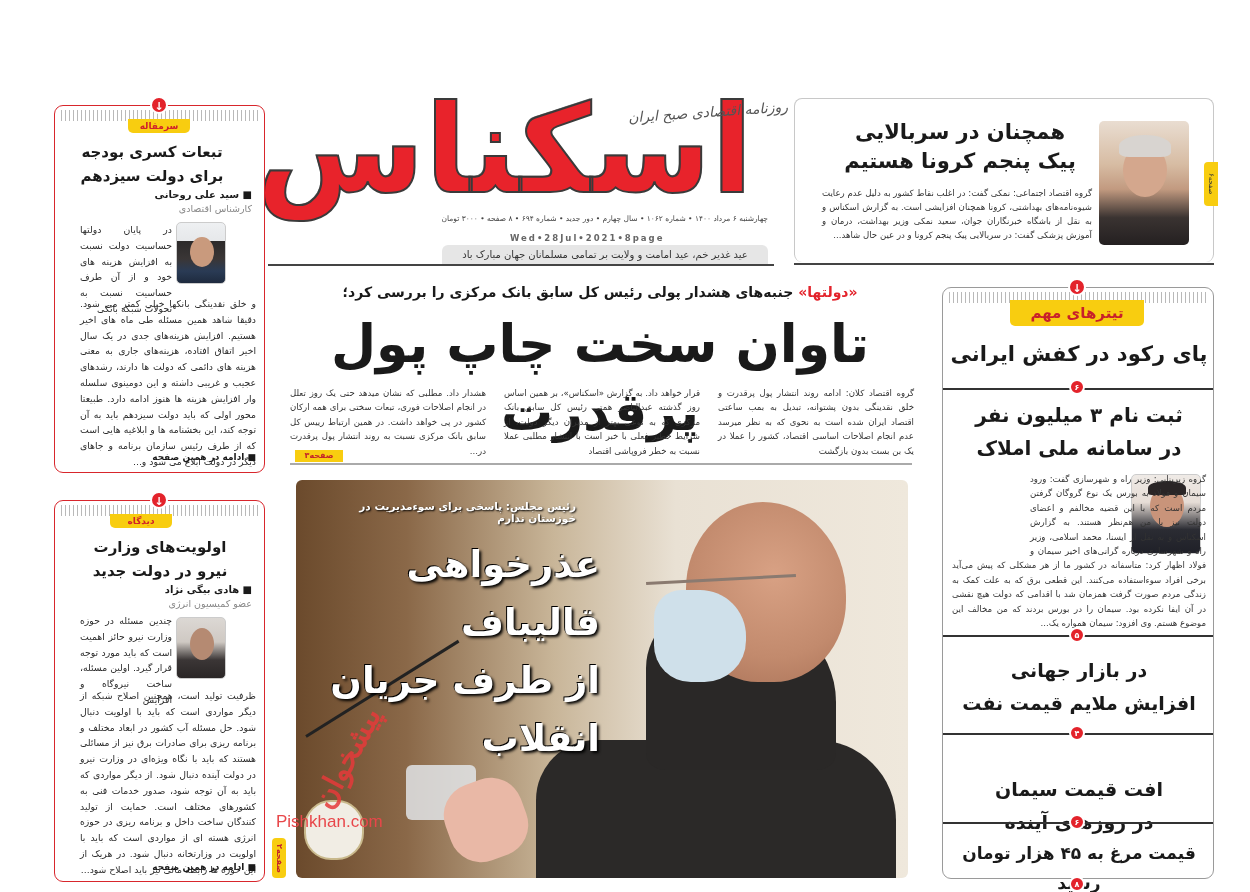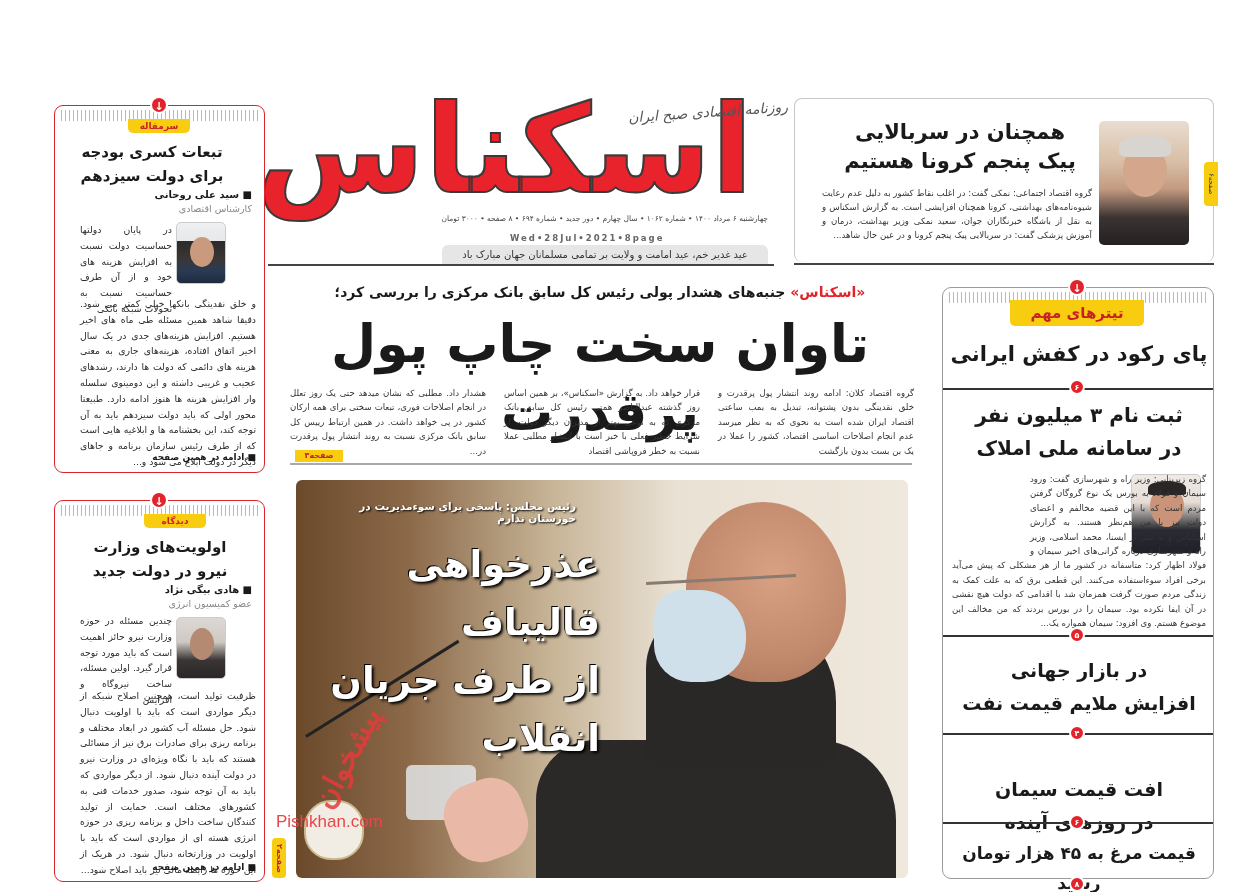--- a/index.html
+++ b/index.html
@@ -126,36 +126,36 @@
   <div style="position:absolute; left:13px; top:14px; width:24px; height:30px; border-radius:50%; background:#c99a7d;" data-name="face-shape"></div>
 </div>
 <div class="col-text" data-name="editorial-intro" style="left:80px; top:222px; width:92px;">در پایان دولتها حساسیت دولت نسبت به افزایش هزینه های خود و از آن طرف حساسیت نسبت به تحولات شبکه بانکی</div>
 <div class="col-text" data-name="editorial-body" style="left:80px; top:296px; width:176px;">و خلق نقدینگی بانکها خیلی کمتر می شود. دقیقا شاهد همین مسئله طی ماه های اخیر هستیم. افزایش هزینه‌های جدی در یک سال اخیر اتفاق افتاده، هزینه‌های جاری به معنی هزینه های دائمی که دولت ها دارند، رشدهای عجیب و غریبی داشته و این دومینوی سلسله وار افزایش هزینه ها هنوز ادامه دارد. طبیعتا محور اولی که باید دولت سیزدهم باید به آن توجه کند، این بخشنامه ها و ابلاغیه هایی است که از طرف رئیس سازمان برنامه و جاهای دیگر در دولت ابلاغ می شود و...</div>
 <div class="more" data-name="continue-link" style="left:76px; top:452px; width:180px;">■ ادامه در همین صفحه</div>
 
 <div class="panel" data-name="viewpoint-panel" style="left:54px; top:500px; width:211px; height:382px;">
   <div class="ticks" data-name="decorative-ticks"></div>
 </div>
 <div class="arrow-dot" data-name="arrow-down-icon" style="left:150px; top:491px;">↓</div>
-<div class="tag" data-name="section-tag-viewpoint" style="left:144px; top:514px; width:62px; height:14px; font-size:9px; line-height:14px;">دیدگاه</div>
+<div class="tag" data-name="section-tag-viewpoint" style="left:110px; top:514px; width:62px; height:14px; font-size:9px; line-height:14px;">دیدگاه</div>
 <div class="col-title" data-name="viewpoint-title" style="left:60px; top:535px; width:200px;">
   <div data-name="title-line">اولویت‌های وزارت</div>
   <div data-name="title-line">نیرو در دولت جدید</div>
 </div>
 <div class="author" data-name="viewpoint-author" style="left:100px; top:584px; width:152px;">■ هادی بیگی نژاد</div>
 <div class="author-role" data-name="viewpoint-author-role" style="left:100px; top:598px; width:152px;">عضو کمیسیون انرژی</div>
 <div class="photo" data-name="author-photo" style="left:176px; top:617px; width:50px; height:62px; background:linear-gradient(180deg,#dcd8d4 0%,#cfc9c3 40%,#3b3636 70%,#2a2626 100%); border:1px solid #ccc;">
   <div style="position:absolute; left:13px; top:10px; width:24px; height:32px; border-radius:50%; background:#b58a72;" data-name="face-shape"></div>
 </div>
 <div class="col-text" data-name="viewpoint-intro" style="left:80px; top:613px; width:92px;">چندین مسئله در حوزه وزارت نیرو حائز اهمیت است که باید مورد توجه قرار گیرد. اولین مسئله، ساخت نیروگاه و افزایش</div>
 <div class="col-text" data-name="viewpoint-body" style="left:80px; top:688px; width:176px;">ظرفیت تولید است، همچنین اصلاح شبکه از دیگر مواردی است که باید با اولویت دنبال شود. حل مسئله آب کشور در ابعاد مختلف و برنامه ریزی برای صادرات برق نیز از مسائلی هستند که باید با نگاه ویژه‌ای در وزارت نیرو در دولت آینده دنبال شود. از دیگر مواردی که باید به آن توجه شود، صدور خدمات فنی به کشورهای مختلف است. حمایت از تولید کنندگان ساخت داخل و برنامه ریزی در حوزه انرژی هسته ای از مواردی است که باید با اولویت در وزارتخانه دنبال شود. در هریک از این حوزه ها رابطه مالی نیز باید اصلاح شود...</div>
 <div class="more" data-name="continue-link" style="left:76px; top:862px; width:180px;">■ ادامه در همین صفحه</div>
 
 <div class="kicker" data-name="main-kicker">
-  <span class="red" data-name="brand-name">«اسکناس»</span><span data-name="kicker-text"> جنبه‌های هشدار پولی رئیس کل سابق بانک مرکزی را بررسی کرد؛</span>
+  <span class="red" data-name="brand-name">«دولتها»</span><span data-name="kicker-text"> جنبه‌های هشدار پولی رئیس کل سابق بانک مرکزی را بررسی کرد؛</span>
 </div>
 <div class="headline" data-name="main-headline">تاوان سخت چاپ پول پرقدرت</div>
 <div class="lead-col" data-name="lead-column-1" style="left:718px;">گروه اقتصاد کلان: ادامه روند انتشار پول پرقدرت و خلق نقدینگی بدون پشتوانه، تبدیل به بمب ساعتی اقتصاد ایران شده است به نحوی که به نظر میرسد عدم انجام اصلاحات اساسی اقتصاد، کشور را عملا در یک بن بست بدون بازگشت</div>
 <div class="lead-col" data-name="lead-column-2" style="left:504px;">قرار خواهد داد. به گزارش «اسکناس»، بر همین اساس روز گذشته عبدالناصر همتی رئیس کل سابق بانک مرکزی که به نوعی بهتر از مدیران دیگر دولت، از شرایط خطیر فعلی با خبر است با انتشار مطلبی عملا نسبت به خطر فروپاشی اقتصاد</div>
 <div class="lead-col" data-name="lead-column-3" style="left:290px;">هشدار داد. مطلبی که نشان میدهد حتی یک روز تعلل در انجام اصلاحات فوری، تبعات سختی برای همه ارکان کشور در پی خواهد داشت. در همین ارتباط رییس کل سابق بانک مرکزی نسبت به روند انتشار پول پرقدرت در...</div>
 <div class="page-tag" data-name="page-tag" style="left:295px; top:450px; width:48px; height:12px; line-height:12px;">صفحه۳</div>
 <div class="rule" style="left:290px; top:463px; width:622px; height:1.5px; background:#aaa;" data-name="divider"></div>
 
 <div class="main-photo" data-name="speaker-photo">
 

